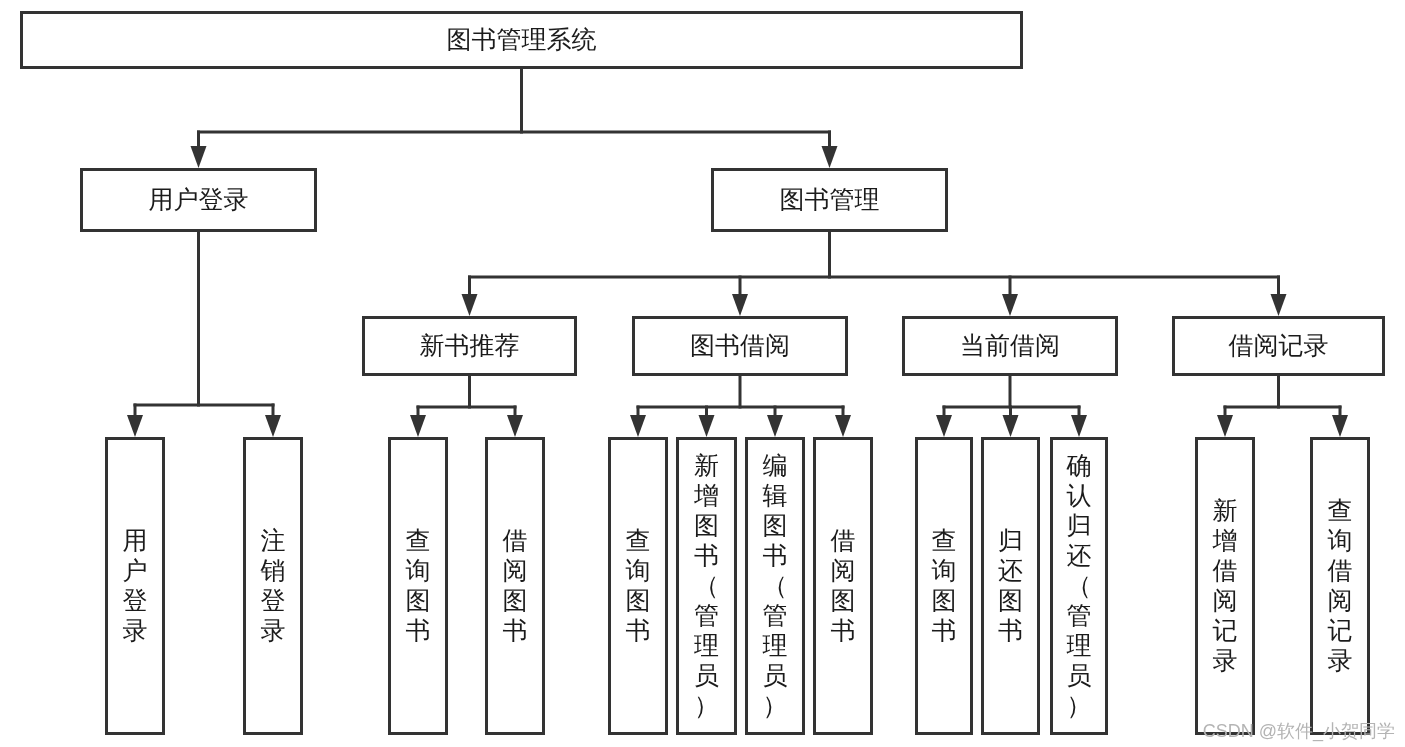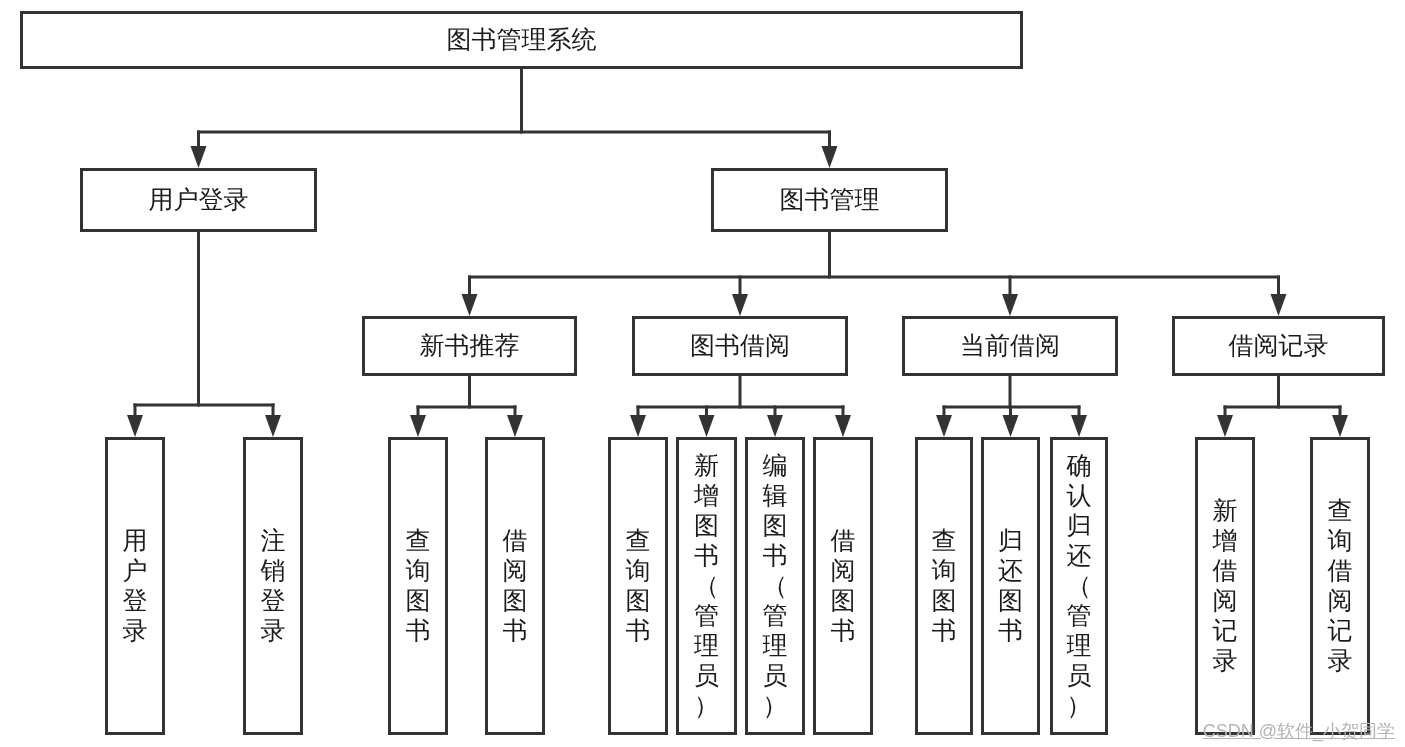--- a/index.html
+++ b/index.html
@@ -59,21 +59,20 @@
   }
   .watermark {
     position: absolute;
     right: 10px;
     bottom: 4px;
     font-family: "Liberation Sans", "DejaVu Sans", sans-serif;
     font-size: 18px;
     color: #b4b4b4;
     white-space: nowrap;
     user-select: none;
-    text-decoration: underline;
   }
 </style>
 </head>
 <body>
 
 <div id="diagram-root">
   <svg class="diagram-canvas" id="diagram-svg" viewBox="0 0 1405 747" xmlns="http://www.w3.org/2000/svg">
       <g>
         <g>
           <line class="connector" x1="521.5" y1="69" x2="521.5" y2="132"></line>

